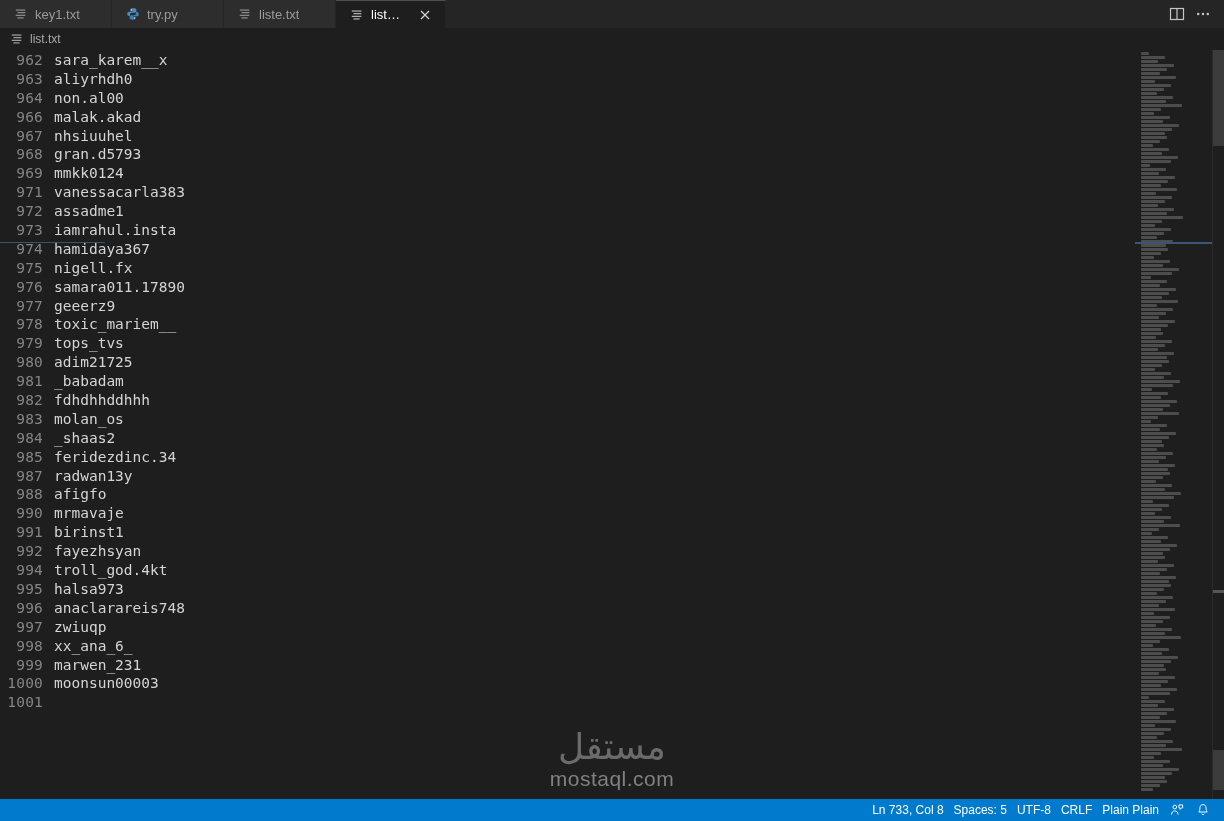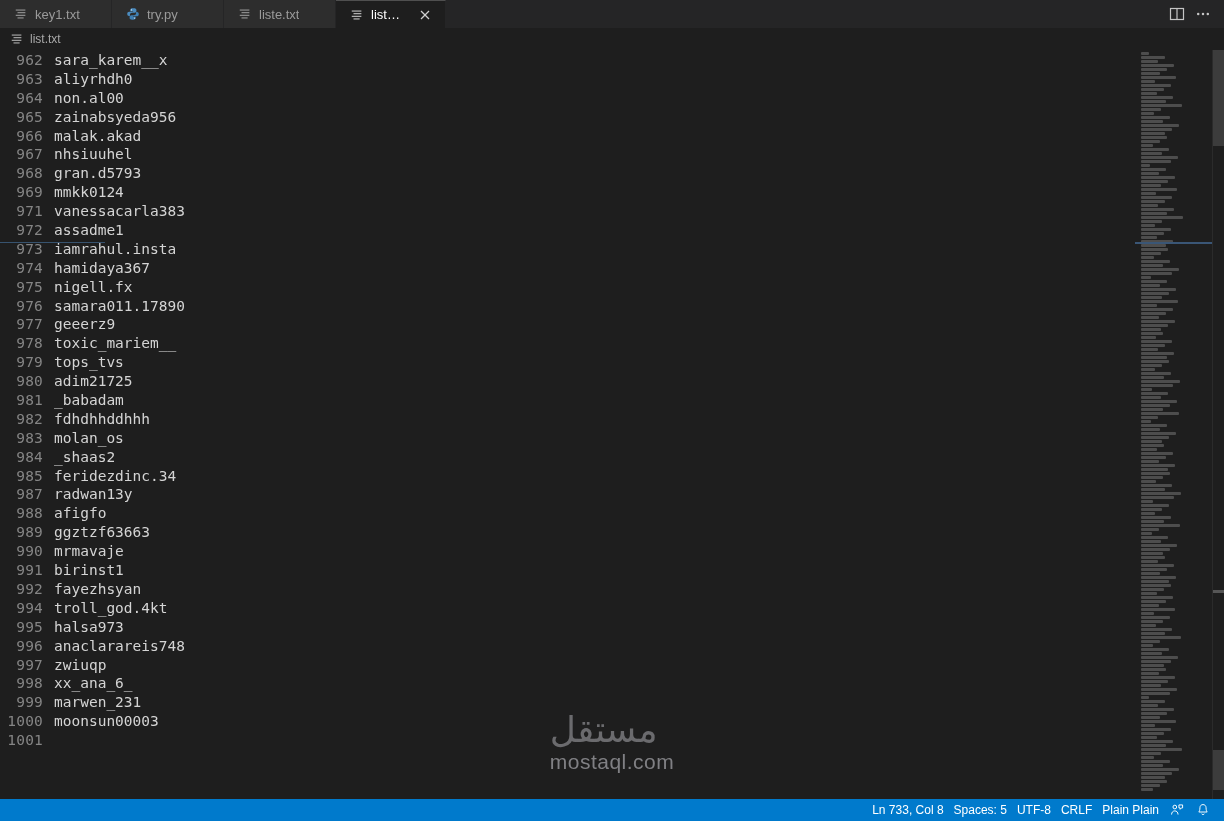--- a/index.html
+++ b/index.html
@@ -206,23 +206,23 @@
     left: 0;
     width: 12px;
     height: 3px;
     background: #565656;
   }
 
   
   .watermark {
     position: absolute;
     left: 50%;
-    bottom: 26px;
+    bottom: 9px;
     transform: translateX(-50%);
-    text-align: left;
+    text-align: center;
     color: #6f6f72;
     pointer-events: none;
     user-select: none;
   }
   .watermark .wm-ar {
     font-family: "DejaVu Sans", sans-serif;
     font-size: 36px;
     line-height: 40px;
     letter-spacing: 1px;
     color: #6b6b6e;
@@ -352,21 +352,20 @@
     <span>list.txt</span>
   </div>
 
   <div class="editor-area">
 
     <div class="code-scroll">
       <div class="code-lines" id="code-host">
           <div class="code-row"><span class="lnum">962</span><span class="ltext">sara_karem__x</span></div>
           <div class="code-row"><span class="lnum">963</span><span class="ltext">aliyrhdh0</span></div>
           <div class="code-row"><span class="lnum">964</span><span class="ltext">non.al00</span></div>
-          <div class="code-row"><span class="lnum">965</span><span class="ltext">zainabsyeda956</span></div>
           <div class="code-row"><span class="lnum">966</span><span class="ltext">malak.akad</span></div>
           <div class="code-row"><span class="lnum">967</span><span class="ltext">nhsiuuhel</span></div>
           <div class="code-row"><span class="lnum">968</span><span class="ltext">gran.d5793</span></div>
           <div class="code-row"><span class="lnum">969</span><span class="ltext">mmkk0124</span></div>
           <div class="code-row"><span class="lnum">971</span><span class="ltext">vanessacarla383</span></div>
           <div class="code-row"><span class="lnum">972</span><span class="ltext">assadme1</span></div>
           <div class="code-row"><span class="lnum">973</span><span class="ltext">iamrahul.insta</span></div>
           <div class="code-row"><span class="lnum">974</span><span class="ltext">hamidaya367</span></div>
           <div class="code-row"><span class="lnum">975</span><span class="ltext">nigell.fx</span></div>
           <div class="code-row"><span class="lnum">976</span><span class="ltext">samara011.17890</span></div>
@@ -374,21 +373,20 @@
           <div class="code-row"><span class="lnum">978</span><span class="ltext">toxic_mariem__</span></div>
           <div class="code-row"><span class="lnum">979</span><span class="ltext">tops_tvs</span></div>
           <div class="code-row"><span class="lnum">980</span><span class="ltext">adim21725</span></div>
           <div class="code-row"><span class="lnum">981</span><span class="ltext">_babadam</span></div>
           <div class="code-row"><span class="lnum">982</span><span class="ltext">fdhdhhddhhh</span></div>
           <div class="code-row"><span class="lnum">983</span><span class="ltext">molan_os</span></div>
           <div class="code-row"><span class="lnum">984</span><span class="ltext">_shaas2</span></div>
           <div class="code-row"><span class="lnum">985</span><span class="ltext">feridezdinc.34</span></div>
           <div class="code-row"><span class="lnum">987</span><span class="ltext">radwan13y</span></div>
           <div class="code-row"><span class="lnum">988</span><span class="ltext">afigfo</span></div>
-          <div class="code-row"><span class="lnum">989</span><span class="ltext">ggztzf63663</span></div>
           <div class="code-row"><span class="lnum">990</span><span class="ltext">mrmavaje</span></div>
           <div class="code-row"><span class="lnum">991</span><span class="ltext">birinst1</span></div>
           <div class="code-row"><span class="lnum">992</span><span class="ltext">fayezhsyan</span></div>
           <div class="code-row"><span class="lnum">994</span><span class="ltext">troll_god.4kt</span></div>
           <div class="code-row"><span class="lnum">995</span><span class="ltext">halsa973</span></div>
           <div class="code-row"><span class="lnum">996</span><span class="ltext">anaclarareis748</span></div>
           <div class="code-row"><span class="lnum">997</span><span class="ltext">zwiuqp</span></div>
           <div class="code-row"><span class="lnum">998</span><span class="ltext">xx_ana_6_</span></div>
           <div class="code-row"><span class="lnum">999</span><span class="ltext">marwen_231</span></div>
           <div class="code-row"><span class="lnum">1000</span><span class="ltext">moonsun00003</span></div>

